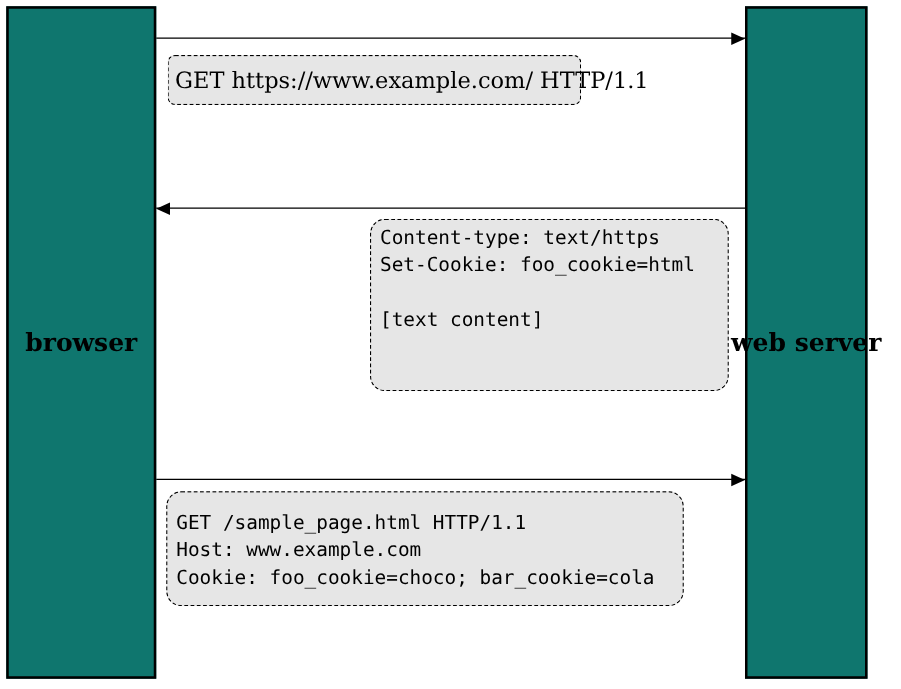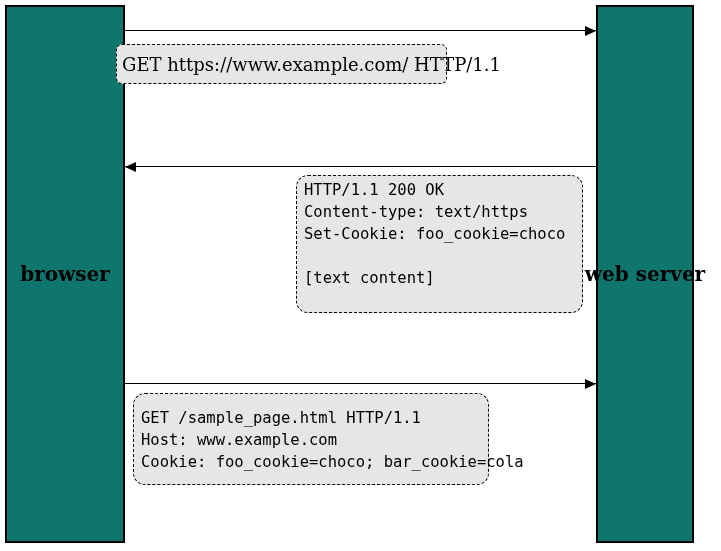--- a/index.html
+++ b/index.html
@@ -60,38 +60,38 @@
   #arrow2-head { top: 161.5px; }
   #arrow3-head { top: 378.5px; }
   
   .note {
     position: absolute;
     box-sizing: border-box;
     background: #e6e6e6;
     border: 1px dashed #000000;
   }
   #note1 {
-    left: 116px; top: 44px;
+    left: 134px; top: 44px;
     width: 331px; height: 40px;
     border-radius: 6px;
     display: flex;
     align-items: center;
     padding-left: 5px;
     font-family: "DejaVu Serif", serif;
     font-size: 18px;
   }
   #note2 {
     left: 296px; top: 175px;
     width: 287px; height: 138px;
     border-radius: 12px;
     padding: 3px 0 0 7px;
   }
   #note3 {
     left: 133px; top: 393px;
-    width: 356px; height: 92px;
+    width: 414px; height: 92px;
     border-radius: 12px;
     padding: 13px 0 0 7px;
   }
   .mono .note-line {
     font-family: "DejaVu Sans Mono", monospace;
     font-size: 15.5px;
     height: 22px;
     line-height: 22px;
     white-space: pre;
   }
@@ -116,23 +116,22 @@
   <div class="head head-left" id="arrow2-head"></div>
 
   <div class="msg-line" id="arrow3-line"></div>
   <div class="head head-right" id="arrow3-head"></div>
 
   <div class="note" id="note1">
     <span class="serif-line">GET https://www.example.com/ HTTP/1.1</span>
   </div>
 
   <div class="note mono" id="note2">
-    <div class="note-line">HTTP/1.1 200 OK</div>
     <div class="note-line">Content-type: text/https</div>
-    <div class="note-line">Set-Cookie: foo_cookie=choco</div>
+    <div class="note-line">Set-Cookie: foo_cookie=html</div>
     <div class="note-line"></div>
     <div class="note-line">[text content]</div>
   </div>
 
   <div class="note mono" id="note3">
     <div class="note-line">GET /sample_page.html HTTP/1.1</div>
     <div class="note-line">Host: www.example.com</div>
     <div class="note-line">Cookie: foo_cookie=choco; bar_cookie=cola</div>
   </div>
 

